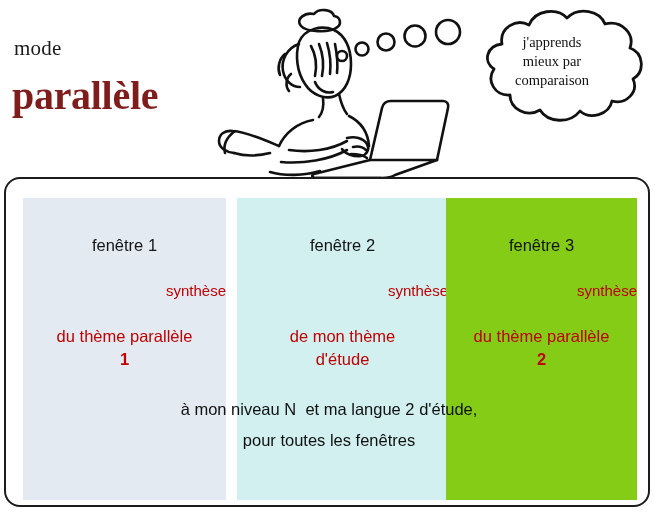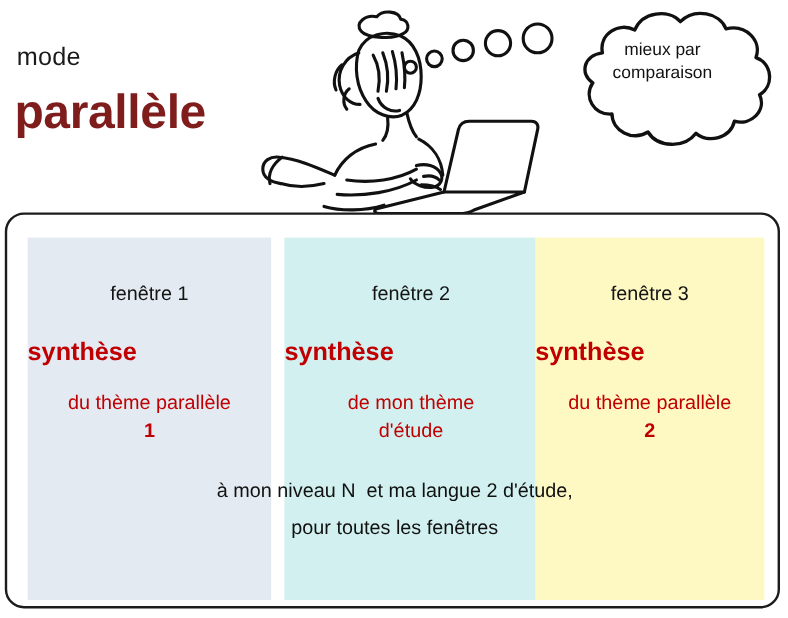--- a/index.html
+++ b/index.html
@@ -13,21 +13,21 @@
     position: relative;
     overflow: hidden;
     font-family: "Liberation Sans", sans-serif;
     -webkit-font-smoothing: antialiased;
   }
 
   
   #header {
     position: absolute;
     left: 0; top: 0;
-    width: 522px; height: 178px;
+    width: 522px; height: 178px; font-family: Liberation Serif, serif;
   }
 
   #mode-label {
     position: absolute;
     left: 14px; top: 36px;
     font-size: 21px;
     color: #1a1a1a;
     letter-spacing: 0.2px;
     white-space: nowrap;
   }
@@ -87,37 +87,37 @@
     width: 646px; height: 330px;
   }
 
   .column {
     position: absolute;
     top: 19px;
     height: 302px;
   }
   #col-0 { left: 17px;  width: 203px; background: #E3EAF2; }
   #col-1 { left: 231px; width: 199px; background: #D2F0F0; padding-left: 12px; }
-  #col-2 { left: 440px; width: 191px; background: #fef9c3; }
+  #col-2 { left: 440px; width: 191px; background: #84cc16; }
 
   .col-title {
     position: absolute;
     left: 0; top: 38px;
     width: 100%;
     text-align: center;
     font-size: 16.5px;
     color: #141414;
   }
   .col-synthese {
     position: absolute;
     left: 0; top: 84px;
     width: 100%;
-    text-align: left;
-    font-size: 21px;
-    font-weight: bold;
+    text-align: right;
+    font-size: 15px;
+    font-weight: normal;
     color: #C00000;
   }
   .col-desc {
     position: absolute;
     left: 0; top: 127px;
     width: 100%;
     text-align: center;
     font-size: 16.5px;
     line-height: 23px;
     color: #C00000;
@@ -205,20 +205,21 @@
              c14 5 15 24 3 31
              c6 13 -7 26 -21 22
              c-3 14 -22 19 -32 10
              c-10 13 -32 12 -40 -1
              c-13 8 -30 -1 -30 -15
              c-15 1 -24 -14 -16 -26
              c-11 -7 -8 -23 8 -25 z"></path>
   </svg>
 
   <div id="cloud-text">
+    <span class="cloud-line">j'apprends</span>
     <span class="cloud-line">mieux par</span>
     <span class="cloud-line">comparaison</span>
   </div>
 </div>
 
 <div id="panel">
 
   <div id="columns">
 
     <div class="column" id="col-0">

